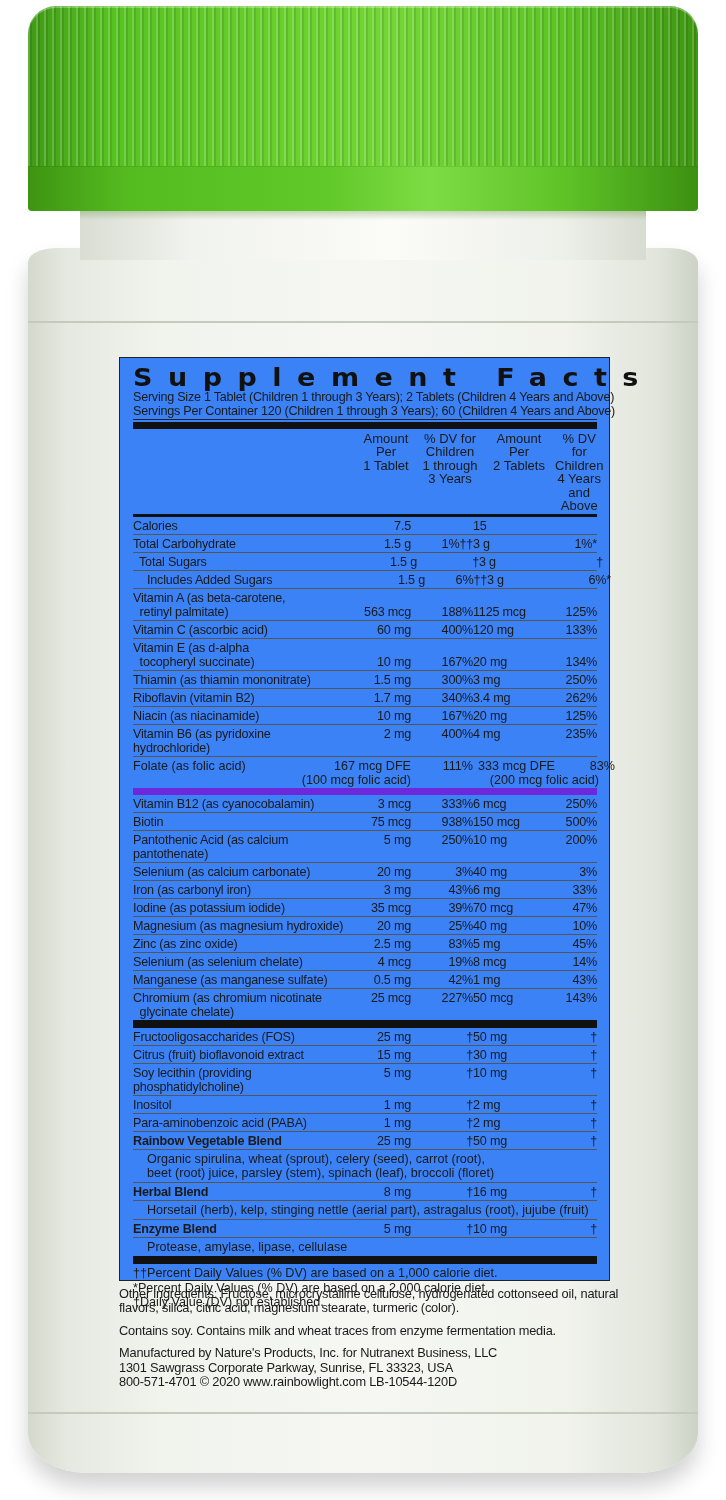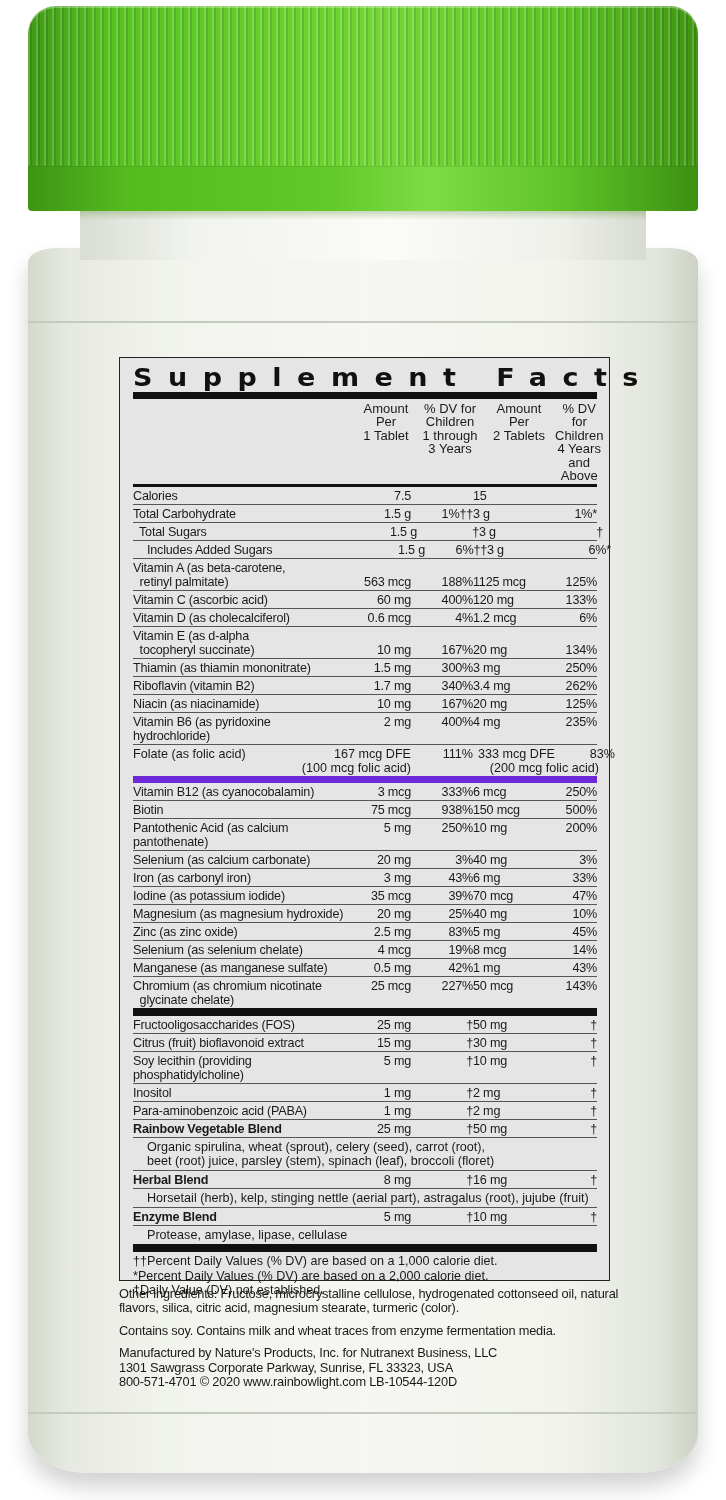--- a/index.html
+++ b/index.html
@@ -36,21 +36,21 @@
     border-radius:30px 30px 60px 60px / 14px 14px 40px 40px;
     background:linear-gradient(90deg,#d4d9cd 0%,#e6e9e1 6%,#f1f3ed 20%,#f6f7f3 50%,#f1f3ec 80%,#e1e5dc 94%,#cdd2c5 100%);
     box-shadow: 0 14px 22px rgba(0,0,0,0.18);
   }
   .seam { position:absolute; left:28px; width:670px; height:2px; background:#c4cabd; }
   .seam.top { top:321px; }
   .seam.bottom { top:1412px; }
 
   .label {
     position:absolute; left:119px; top:357px; width:491px; height:924px;
-    border:1.5px solid #222; background:#e5e5e5; box-sizing:border-box;
+    border:1.5px solid #222; background:#3b82f6; box-sizing:border-box;
   }
   .facts { position:absolute; left:13px; top:6px; width:464px; }
   .title {
     font-family:"DejaVu Sans", sans-serif; font-weight:900; font-size:27px;
     letter-spacing:15.5px; line-height:26px; white-space:nowrap; color:#111;
     transform:scaleY(0.95);
   }
   .serving { font-size:12.6px; line-height:14px; white-space:nowrap; letter-spacing:-0.25px; }
   .serving .line2 { border-bottom:1px solid #222; padding-bottom:1px; }
   .thickbar { height:7px; background:#111; margin-top:2px; }
@@ -92,20 +92,24 @@
 <div class="neck"></div>
 <div class="neck-shadow"></div>
 <div class="cap"></div>
 <div class="cap-band"></div>
 <div class="seam top"></div>
 <div class="seam bottom"></div>
 
 <div class="label">
   <div class="facts">
     <div class="title">Supplement Facts</div>
+    <div class="serving">
+      <div>Serving Size 1 Tablet (Children 1 through 3 Years); 2 Tablets (Children 4 Years and Above)</div>
+      <div class="line2">Servings Per Container 120 (Children 1 through 3 Years); 60 (Children 4 Years and Above)</div>
+    </div>
     <div class="thickbar"></div>
 
     <div class="hdr">
       <div class="c0"></div>
       <div class="c1" style="white-space:pre-line">Amount
 Per
 1 Tablet</div>
       <div class="c2" style="white-space:pre-line">% DV for
 Children
 1 through
@@ -156,27 +160,20 @@
           <div class="a2">1125 mcg</div>
           <div class="d2">125%</div>
         </div>
         <div class="row">
           <div class="n">Vitamin C (ascorbic acid)</div>
           <div class="a1">60 mg</div>
           <div class="d1">400%</div>
           <div class="a2">120 mg</div>
           <div class="d2">133%</div>
         </div>
-        <div class="row">
-          <div class="n">Vitamin D (as cholecalciferol)</div>
-          <div class="a1">0.6 mcg</div>
-          <div class="d1">4%</div>
-          <div class="a2">1.2 mcg</div>
-          <div class="d2">6%</div>
-        </div>
         <div class="row two">
           <div class="n">Vitamin E (as d-alpha
   tocopheryl succinate)</div>
           <div class="a1">10 mg</div>
           <div class="d1">167%</div>
           <div class="a2">20 mg</div>
           <div class="d2">134%</div>
         </div>
         <div class="row">
           <div class="n">Thiamin (as thiamin mononitrate)</div>

